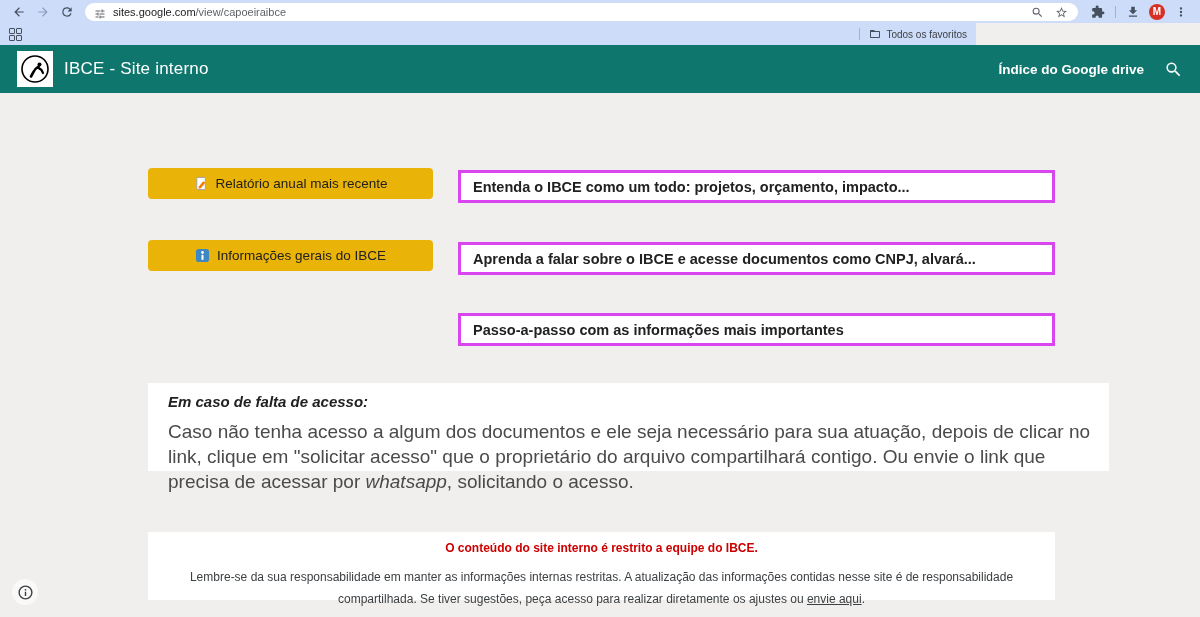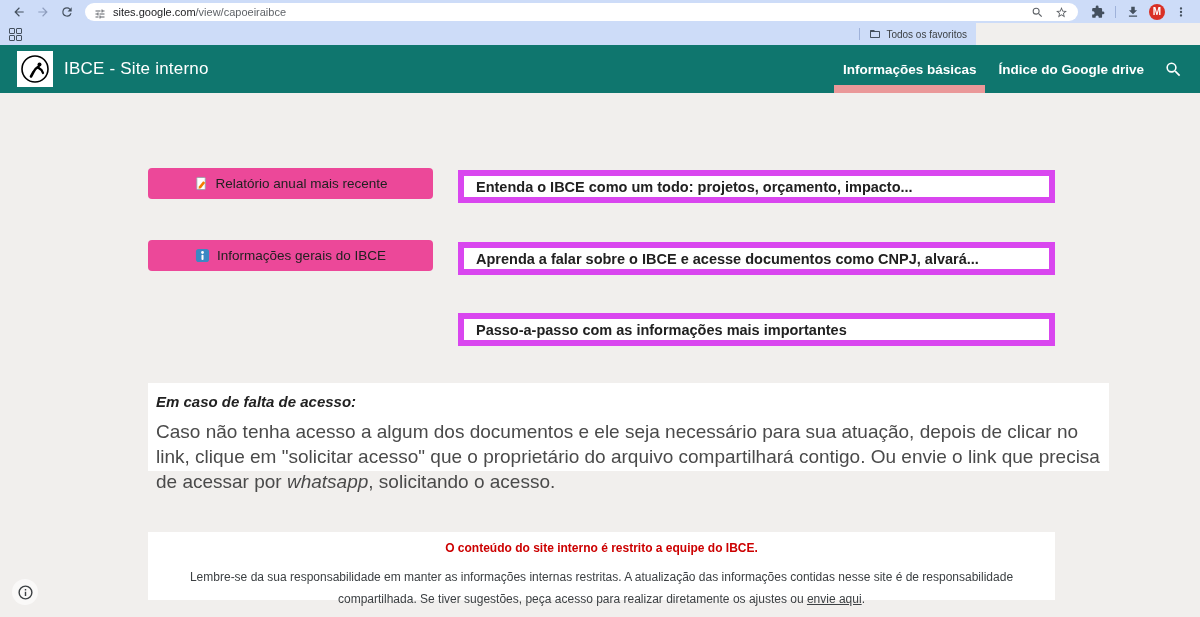--- a/index.html
+++ b/index.html
@@ -42,32 +42,32 @@
   .site-nav { position:absolute; right:8px; top:0; height:100%; display:flex; align-items:stretch; }
   .nav-item { position:relative; display:flex; align-items:center; padding:0 11px; color:#fff;
     font-size:13.5px; font-weight:bold; cursor:pointer; white-space:nowrap; }
   .nav-item.active::after { content:""; position:absolute; left:2px; right:2px; bottom:0; height:8px; background:#ea9899; }
   .hdr-search { display:flex; align-items:center; padding:0 9px; cursor:pointer; }
   .hdr-search svg { width:19px; height:19px; fill:#fff; }
 
   
   .page { position:absolute; top:93px; left:0; width:1200px; height:524px; background:#f1efed; }
 
-  .pink-btn { position:absolute; left:148px; width:285px; height:31px; background:#ec4899;
+  .pink-btn { position:absolute; left:148px; width:285px; height:31px; background:#eab308;
     border:none; border-radius:4px; display:inline-flex; align-items:center; justify-content:center;
     gap:7px; font-family:"Liberation Sans", sans-serif; font-size:13.5px; color:#212121; cursor:pointer; }
   .pink-btn svg { width:15px; height:15px; flex:0 0 auto; }
   .btn-r1 { top:75px; } .btn-r2 { top:147px; } .btn-r3 { top:218px; }
 
   .desc-box { position:absolute; left:458px; width:597px; height:33px; background:#fff;
-    border:6px solid #d946ef; display:flex; align-items:center; padding:0 12px;
+    border:3px solid #d946ef; display:flex; align-items:center; padding:0 12px;
     font-size:14.5px; font-weight:bold; color:#212121; }
   .desc-r1 { top:77px; } .desc-r2 { top:149px; } .desc-r3 { top:220px; }
 
-  .access-box { position:absolute; left:148px; top:290px; width:961px; height:88px; background:#fff; padding:10px 8px 0 8px; }
+  .access-box { position:absolute; left:148px; top:290px; width:961px; height:88px; background:#fff; padding:10px 8px 0 20px; }
   .access-heading { font-size:15px; font-weight:bold; font-style:italic; color:#212121; margin-bottom:9px; }
   .access-body { font-size:19px; color:#4a4a4a; line-height:25px; }
 
   .restricted-box { position:absolute; left:148px; top:439px; width:907px; height:68px; background:#fff;
     text-align:center; padding:9px 6px 0 6px; }
   .restricted-headline { font-size:12px; font-weight:bold; color:#cc0000; margin-bottom:11px; }
   .restricted-body { font-size:12px; color:#3c4043; line-height:22px; }
   .restricted-body a { color:#3c4043; text-decoration:underline; cursor:pointer; }
 
   .info-fab { position:absolute; left:12px; top:486px; width:26px; height:26px; border-radius:50%;
@@ -154,21 +154,20 @@
         <svg viewBox="0 0 32 32">
           <circle cx="16" cy="16" r="13" fill="none" stroke="#000" stroke-width="1.6"></circle>
           <circle cx="20.5" cy="11.5" r="2" fill="#000"></circle>
           <path d="M19.5 13.5c-2 1.2-3.5 2.5-5 5.5l-2.5 4.5" fill="none" stroke="#000" stroke-width="2.6" stroke-linecap="round"></path>
           <path d="M19 14.5l3.5 2.5 1.5 3" fill="none" stroke="#000" stroke-width="2.2" stroke-linecap="round"></path>
         </svg>
       </span>
       <span class="site-title">IBCE - Site interno</span>
     </div>
     <div class="site-nav">
-      <span class="nav-item active">Informações básicas</span>
       <span class="nav-item">Índice do Google drive</span>
       <span class="hdr-search">
         <svg viewBox="0 0 24 24">
             <path d="M15.5 14h-.79l-.28-.27A6.47 6.47 0 0 0 16 9.5 6.5 6.5 0 1 0 9.5 16c1.61 0 3.09-.59 4.23-1.57l.27.28v.79l5 4.99L20.49 19l-4.99-5zm-6 0A4.5 4.5 0 1 1 14 9.5 4.49 4.49 0 0 1 9.5 14z"></path>
           </svg>
       </span>
     </div>
   </div>
 
   <div class="page">

